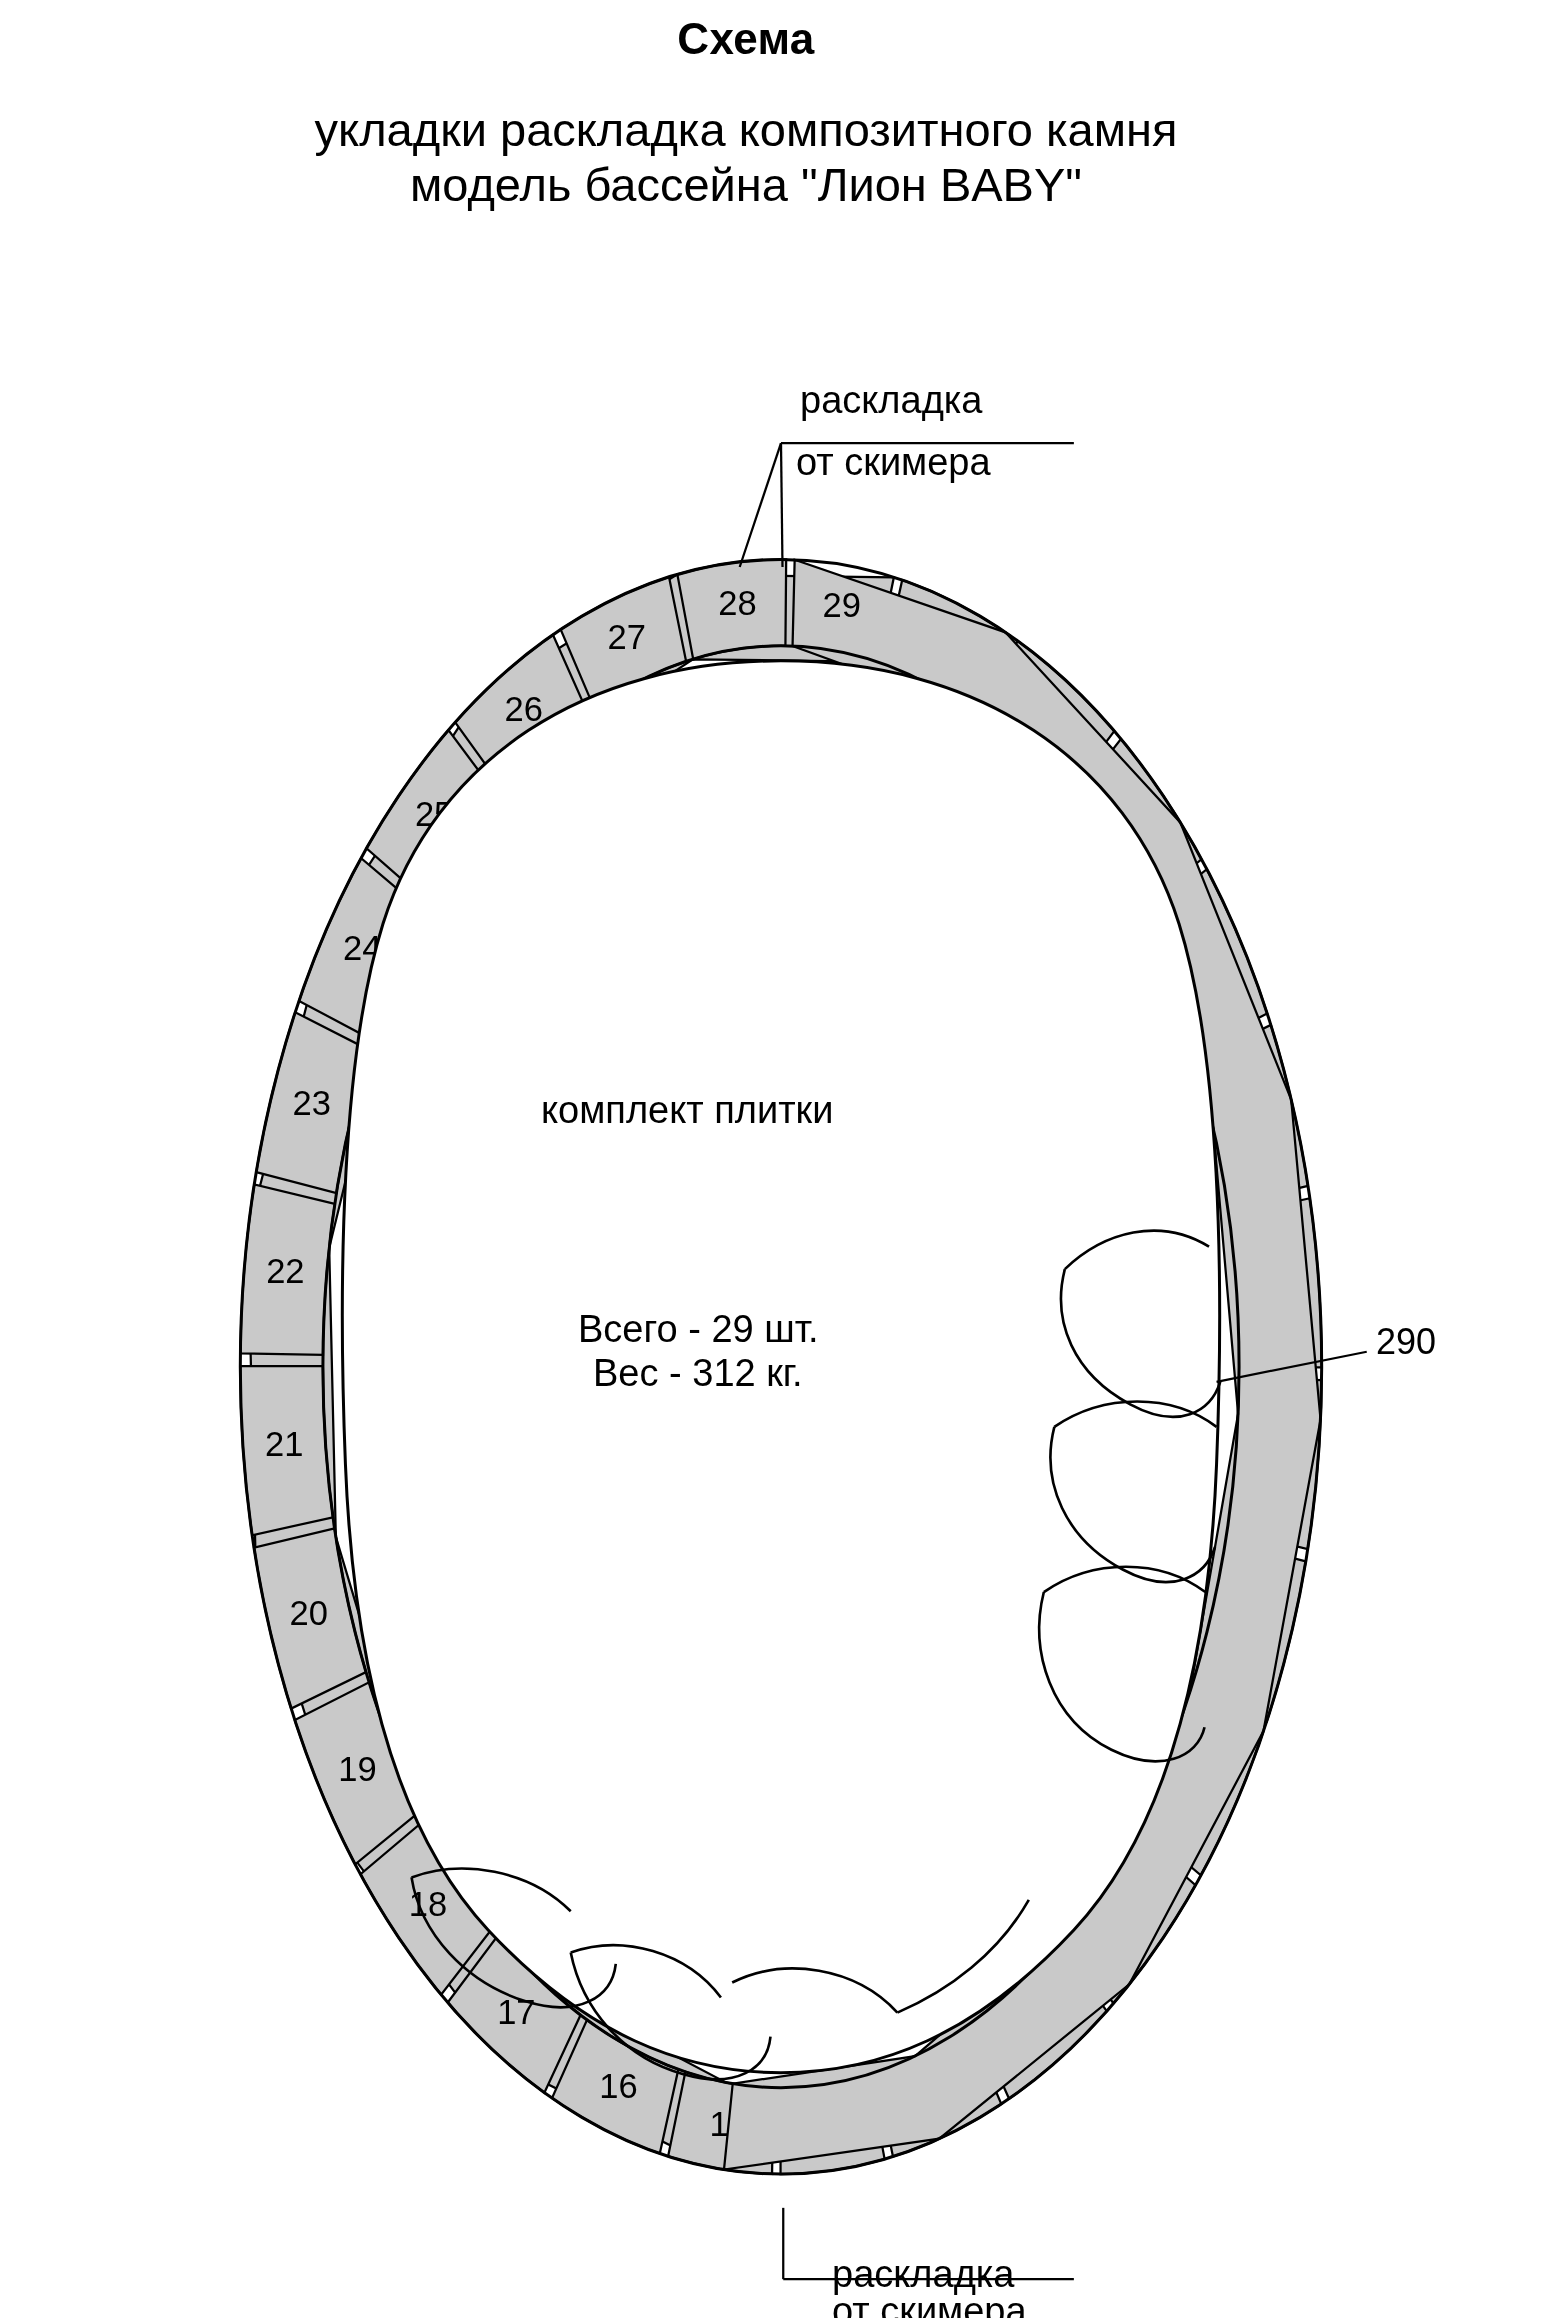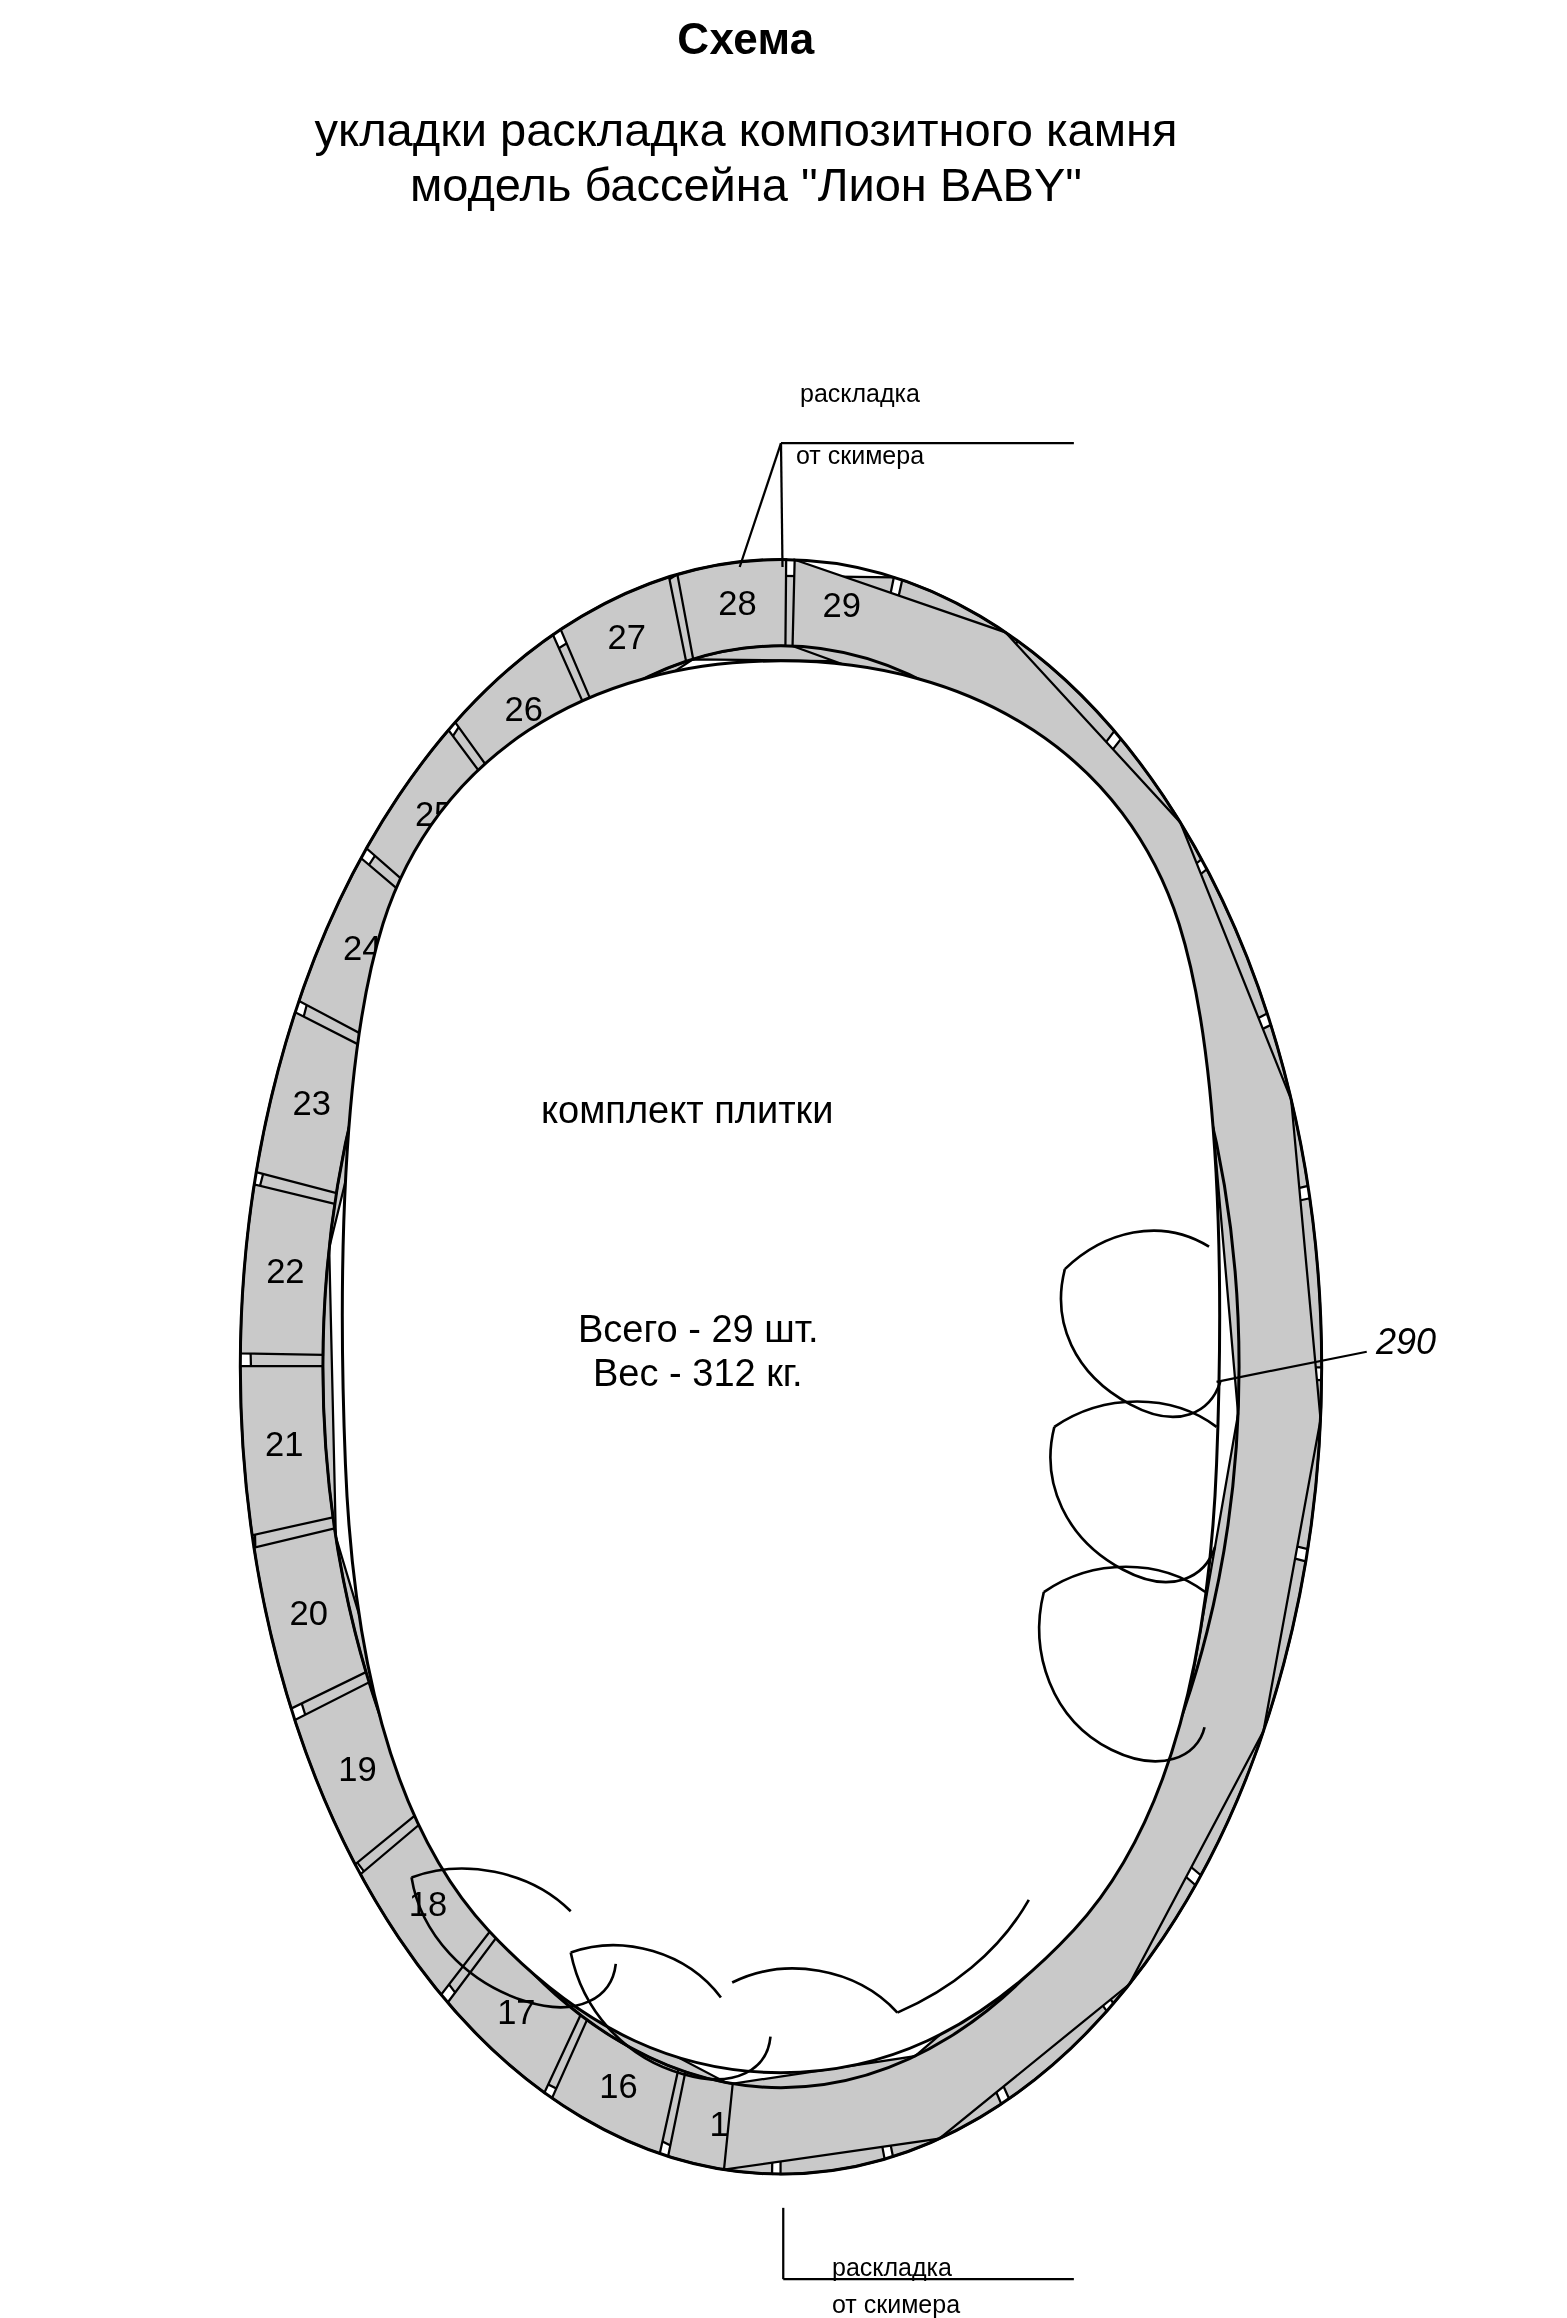--- a/index.html
+++ b/index.html
@@ -80,33 +80,32 @@
   }
   .tile-num {
     font-family: "Liberation Sans", sans-serif;
     font-size: 46px;
     fill: #000000;
     text-anchor: middle;
     dominant-baseline: middle;
   }
   .callout-text {
     position: absolute;
-    font-size: 25px;
-    white-space: nowrap;
-  }
-  .center-text {
-    position: absolute;
     font-size: 38px;
     white-space: nowrap;
   }
+  .center-text {
+    position: absolute;
+    font-size: 38px;
+    white-space: nowrap;
+  }
   .dim-text {
     position: absolute;
     font-size: 36px;
     white-space: nowrap;
-    font-style: italic;
   }
 </style>
 </head>
 <body>
 
 <div id="title-block">
   <div id="doc-title">Схема</div>
   <div id="subtitle-1">укладки раскладка композитного камня</div>
   <div id="subtitle-2">модель бассейна "Лион BABY"</div>
 </div>

